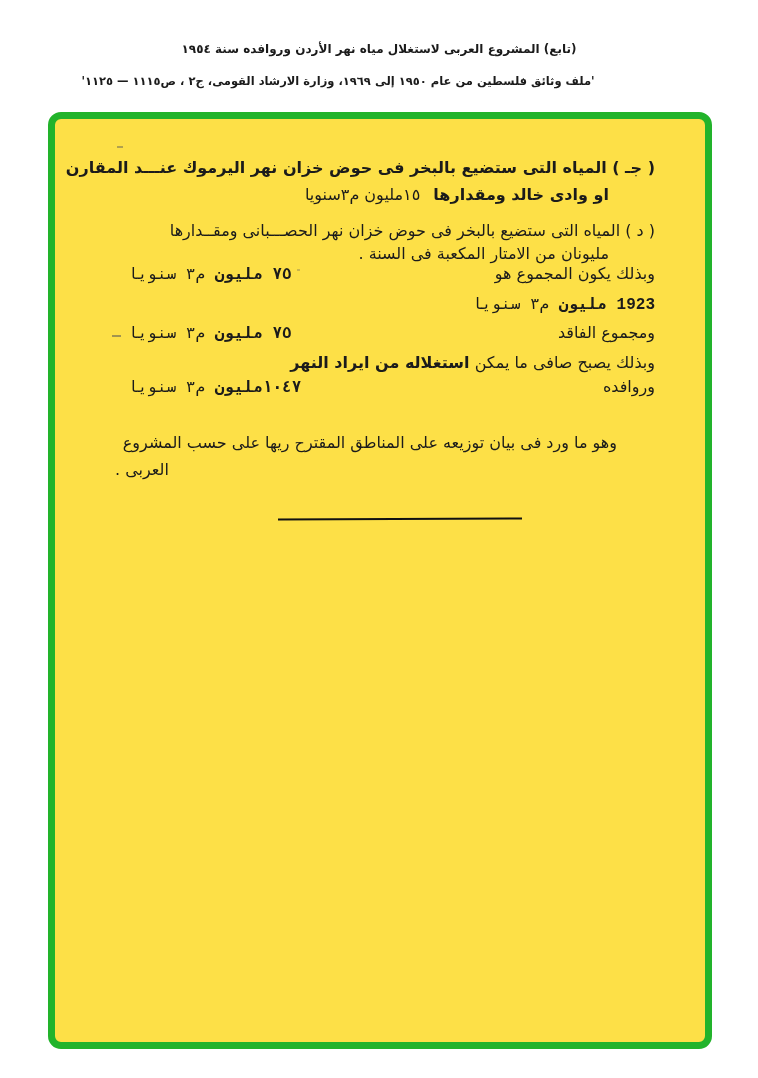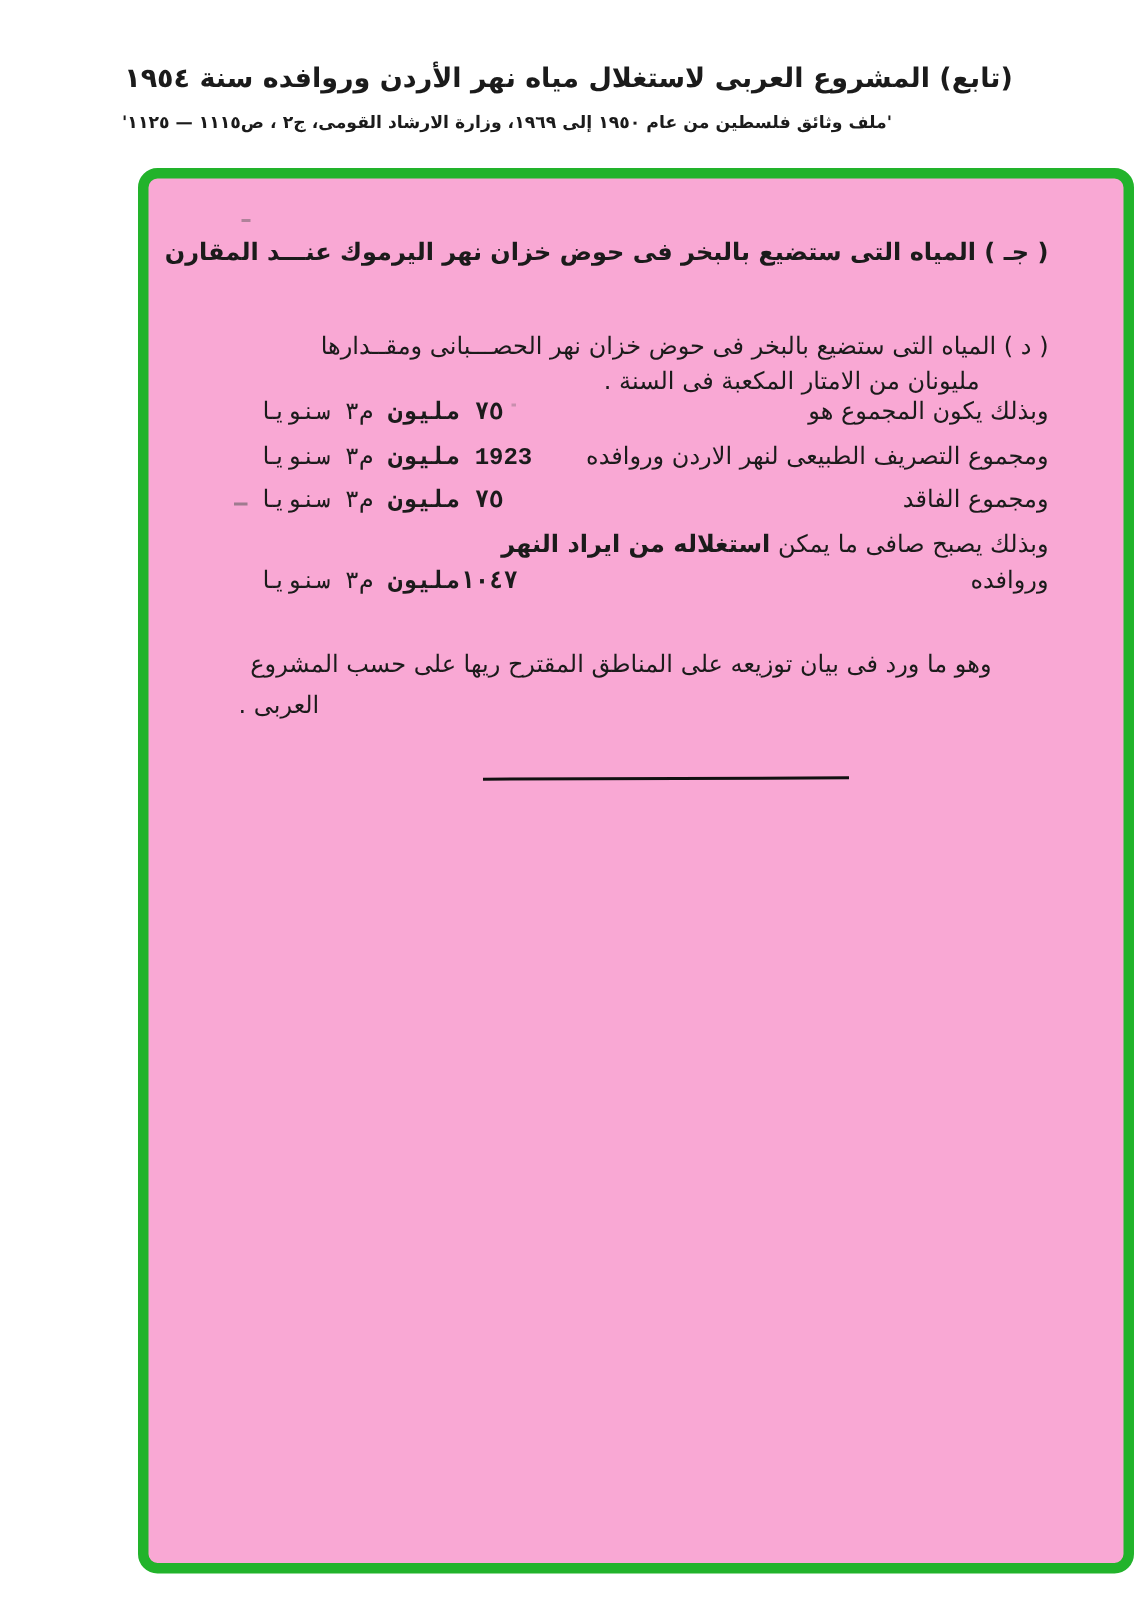--- a/index.html
+++ b/index.html
@@ -10,37 +10,36 @@
     height: 1078px;
     background: #ffffff;
     font-family: "DejaVu Sans", sans-serif;
     color: #1b1b1b;
     overflow: hidden;
   }
   
   .header { position: absolute; top: 0; left: 0; width: 758px; text-align: center; direction: rtl; }
   .header-title {
     position: absolute; top: 42px; left: 0; width: 758px;
-    font-size: 18px; font-weight: 700; letter-spacing: 0;
+    font-size: 12px; font-weight: 700; letter-spacing: 0;
     white-space: nowrap;
   }
   .header-source {
     position: absolute; top: 74px; left: 0; width: 676px;
     font-size: 11.5px; font-weight: 700;
     white-space: nowrap;
   }
   
   .frame {
     position: absolute;
     left: 48px; top: 112px;
     width: 664px; height: 937px;
     border: 7px solid #22b32b;
     border-radius: 13px;
-    background: #f9a8d4;
-    margin-left: 44px;
+    background: #fde047;
   }
   
   .frame-inner { position: absolute; inset: 0; direction: rtl; font-size: 16px; }
   .line {
     position: absolute; right: 50px; left: 73px;
     white-space: nowrap; text-align: right;
   }
   .bold { font-weight: 700; }
   .indent { padding-right: 46px; }
   .trow {
@@ -71,30 +70,33 @@
 
   <div class="header">
     <div class="header-title">(تابع) المشروع العربى لاستغلال مياه نهر الأردن وروافده سنة ١٩٥٤</div>
     <div class="header-source">'ملف وثائق فلسطين من عام ١٩٥٠ إلى ١٩٦٩، وزارة الارشاد القومى، ج٢ ، ص١١١٥ — ١١٢٥'</div>
   </div>
 
   <div class="frame">
     <div class="frame-inner">
 
       <div class="line bold" style="top:39px;">( جـ )  المياه التى ستضيع بالبخر فى حوض خزان نهر اليرموك عنـــد المقارن</div>
+      <div class="line indent" style="top:66px;">
+        <span class="bold">او وادى خالد ومقدارها</span>
+        <span style="padding-right:8px;">١٥مليون م٣سنويا</span>
+      </div>
 
       <div class="line" style="top:102px;">( د ) المياه التى ستضيع بالبخر فى حوض خزان نهر الحصـــبانى ومقــدارها</div>
       <div class="line indent" style="top:125px;">مليونان من الامتار المكعبة فى السنة .</div>
 
       <div class="trow" style="top:145px;">
         <span class="lbl">وبذلك يكون المجموع هو</span>
         <span class="val"><b>٧٥ مليون</b> <span>م٣ سنويا</span></span>
       </div>
       <div class="trow" style="top:175px;">
-        <span class="lbl">ومجموع التصريف الطبيعى لنهر الاردن وروافده</span>
         <span class="val"><b>1923 مليون</b> <span>م٣ سنويا</span></span>
       </div>
       <div class="trow" style="top:204px;">
         <span class="lbl">ومجموع الفاقد</span>
         <span class="val"><b>٧٥ مليون</b> <span>م٣ سنويا</span></span>
       </div>
 
       <div class="line" style="top:234px;">
         <span>وبذلك يصبح صافى ما يمكن</span>
         <span class="bold">استغلاله من ايراد النهر</span>

